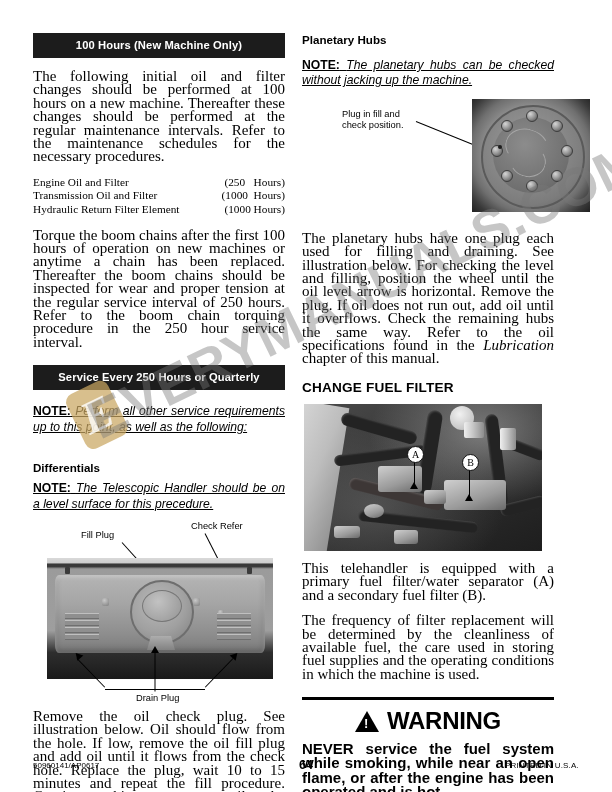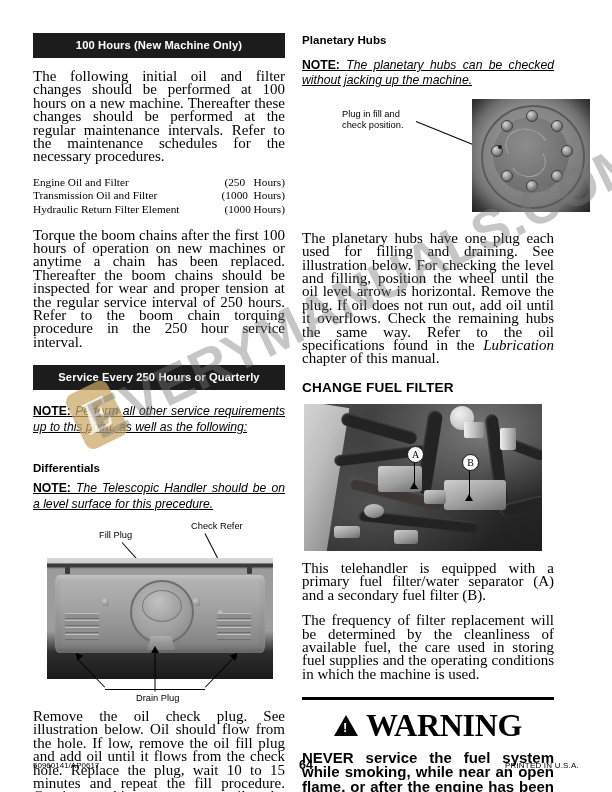--- a/index.html
+++ b/index.html
@@ -345,23 +345,23 @@
     position: absolute;
     left: -3px;
     top: 6px;
     color: #fff;
     font-family: "Liberation Sans", sans-serif;
     font-weight: bold;
     font-size: 13px;
     line-height: 13px;
   }
   .warn-title {
-    font-family: Liberation Serif, serif;
-    font-weight: bold;
-    font-size: 32px;
+    font-family: Liberation Sans, sans-serif;
+    font-weight: bold;
+    font-size: 24px;
     letter-spacing: -0.3px;
   }
   .warn-body {
     font-family: "Liberation Sans", sans-serif;
     font-weight: bold;
     font-size: 15px;
     line-height: 14.2px;
     text-align: justify;
     padding: 2px 0 8px 0;
     margin: 0;
@@ -445,21 +445,21 @@
 
     <div class="gap-7"></div>
 
     <p class="note note-lg">
       <b>NOTE:</b>
       <i>The Telescopic Handler should be on a level surface for this precedure.</i>
     </p>
 
     <div class="fig" style="height:188px; margin-top:6px;">
 
-      <span class="caption" style="left:66px; top:12px;">Fill Plug</span>
+      <span class="caption" style="left:48px; top:12px;">Fill Plug</span>
       <span class="caption" style="left:158px; top:3px;">Check Refer</span>
       <span class="caption" style="left:103px; top:175px;">Drain Plug</span>
 
       <div class="leader" style="left:89px; top:24px; width:43px; transform:rotate(48deg);"></div>
       <div class="arrowhead" style="left:114px; top:49px; border-bottom:0; border-top:7px solid #000; transform:rotate(-42deg);"></div>
 
       <div class="leader" style="left:172px; top:15px; width:43px; transform:rotate(63deg);"></div>
       <div class="arrowhead" style="left:188px; top:47px; border-bottom:0; border-top:7px solid #000; transform:rotate(-25deg);"></div>
 
       <div class="photo diff-photo" style="position:absolute; left:14px; top:40px;">

